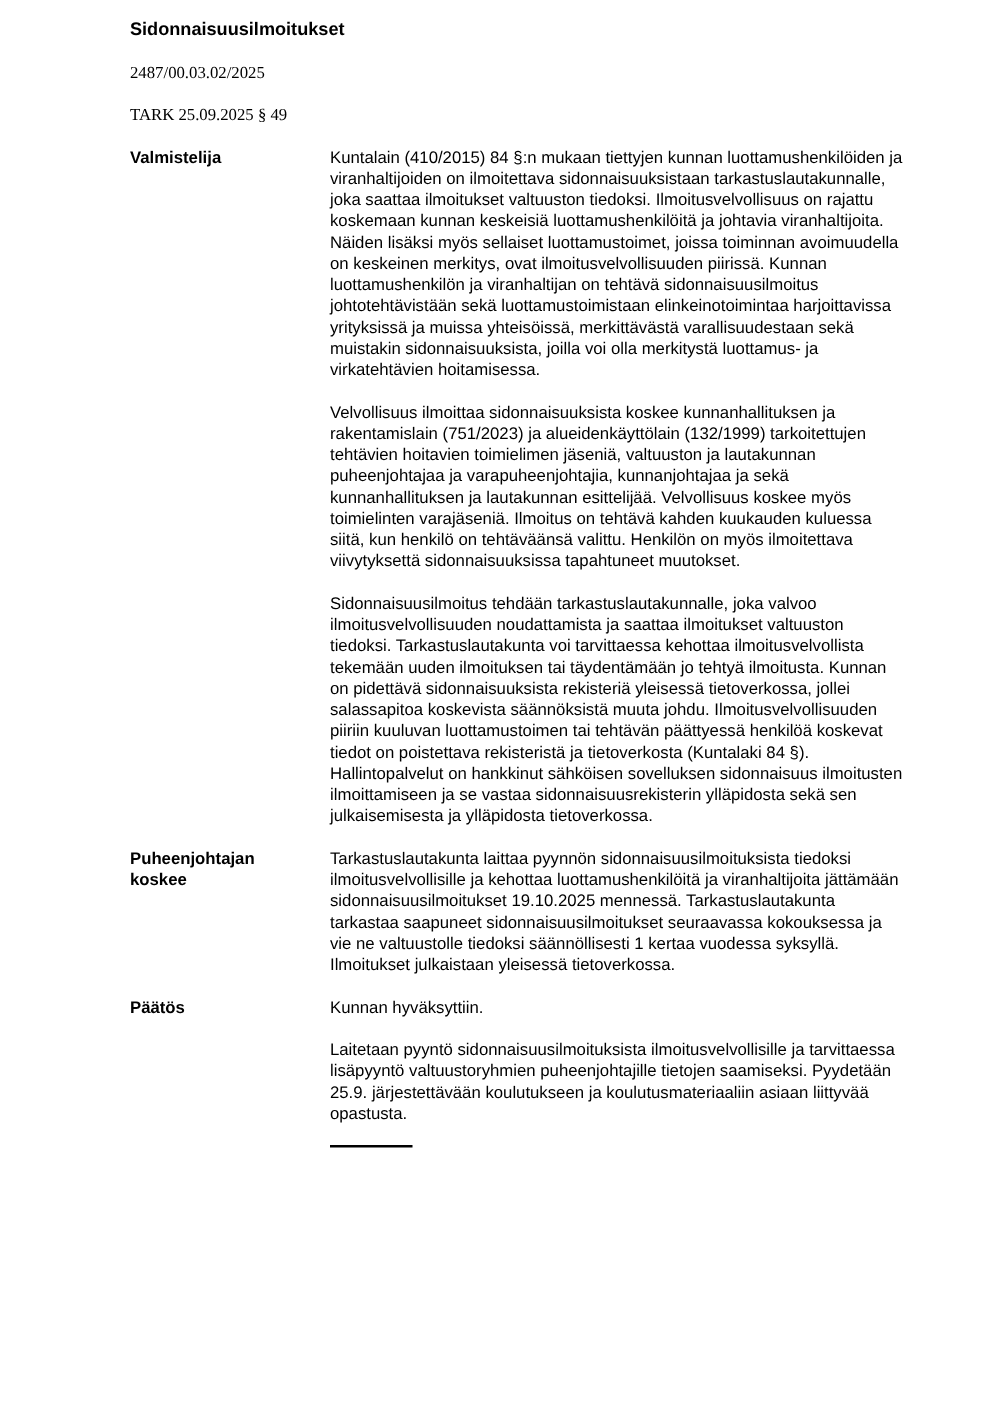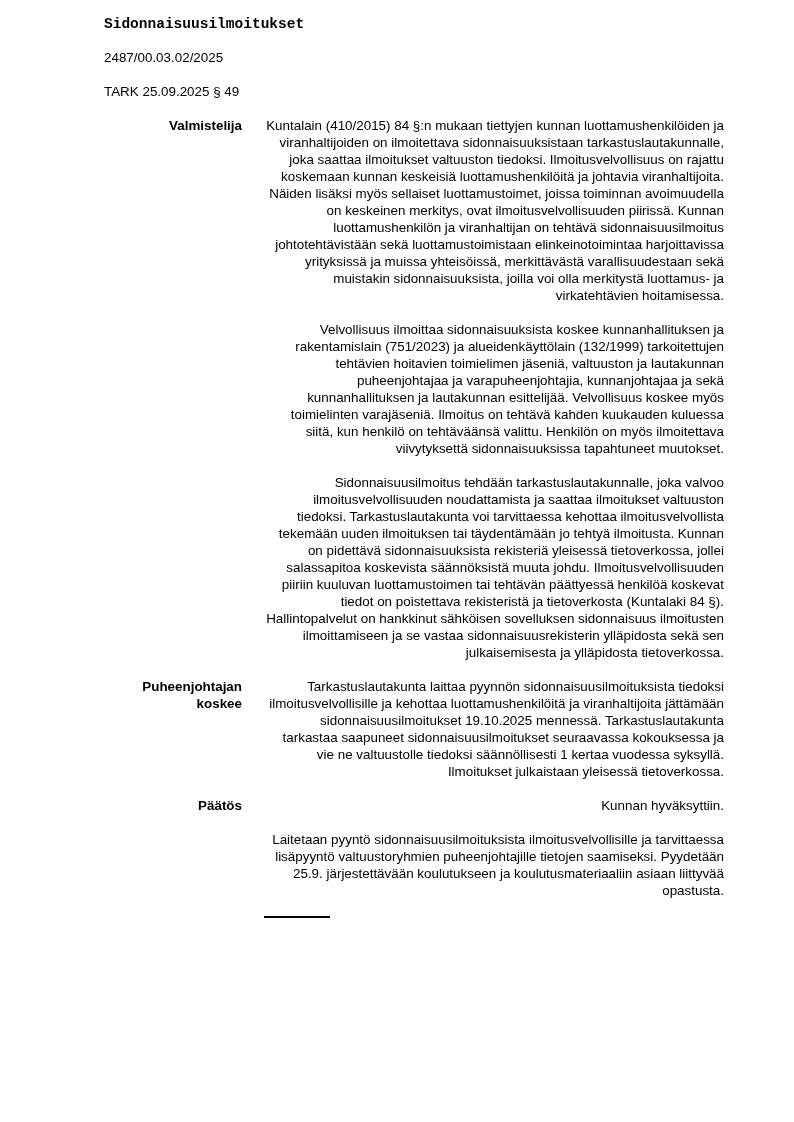--- a/index.html
+++ b/index.html
@@ -18,31 +18,30 @@
     line-height: 17px;
     box-sizing: border-box;
     padding: 16px 70px 0 104px;
     overflow: hidden;
   }
   .doc-title {
     font-size: 14.5px;
     font-weight: bold;
     line-height: 17px;
     margin: 0 0 16px 0;
-    font-family: Liberation Mono, monospace;
   }
   .doc-meta {
     margin: 0 0 17px 0;
+    font-family: Liberation Serif, serif;
   }
   .doc-meta.last {
   }
   .section {
     display: flex;
     align-items: flex-start;
-    text-align: right;
   }
   .section-label {
     flex: 0 0 160px;
     width: 160px;
     box-sizing: border-box;
     padding-right: 22px;
     font-weight: bold;
   }
   .section-body {
     flex: 1 1 auto;

